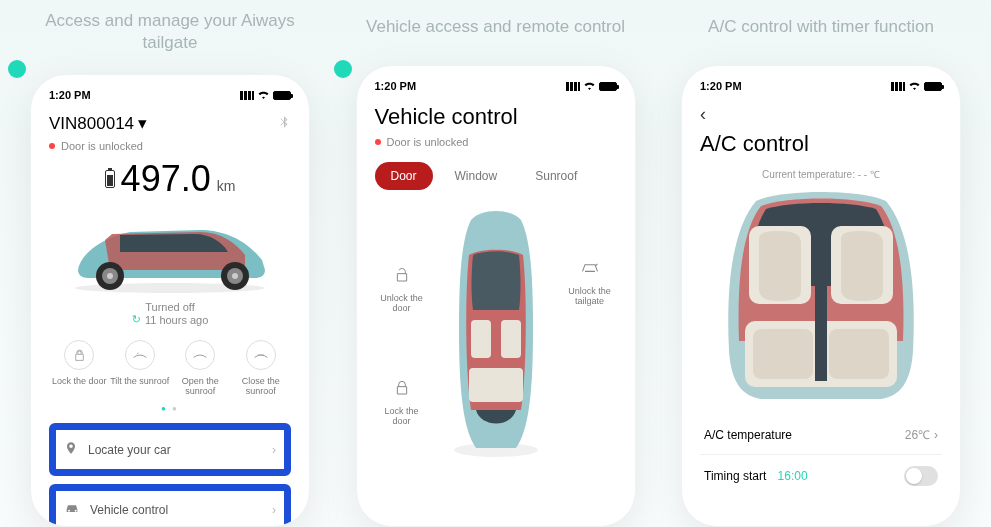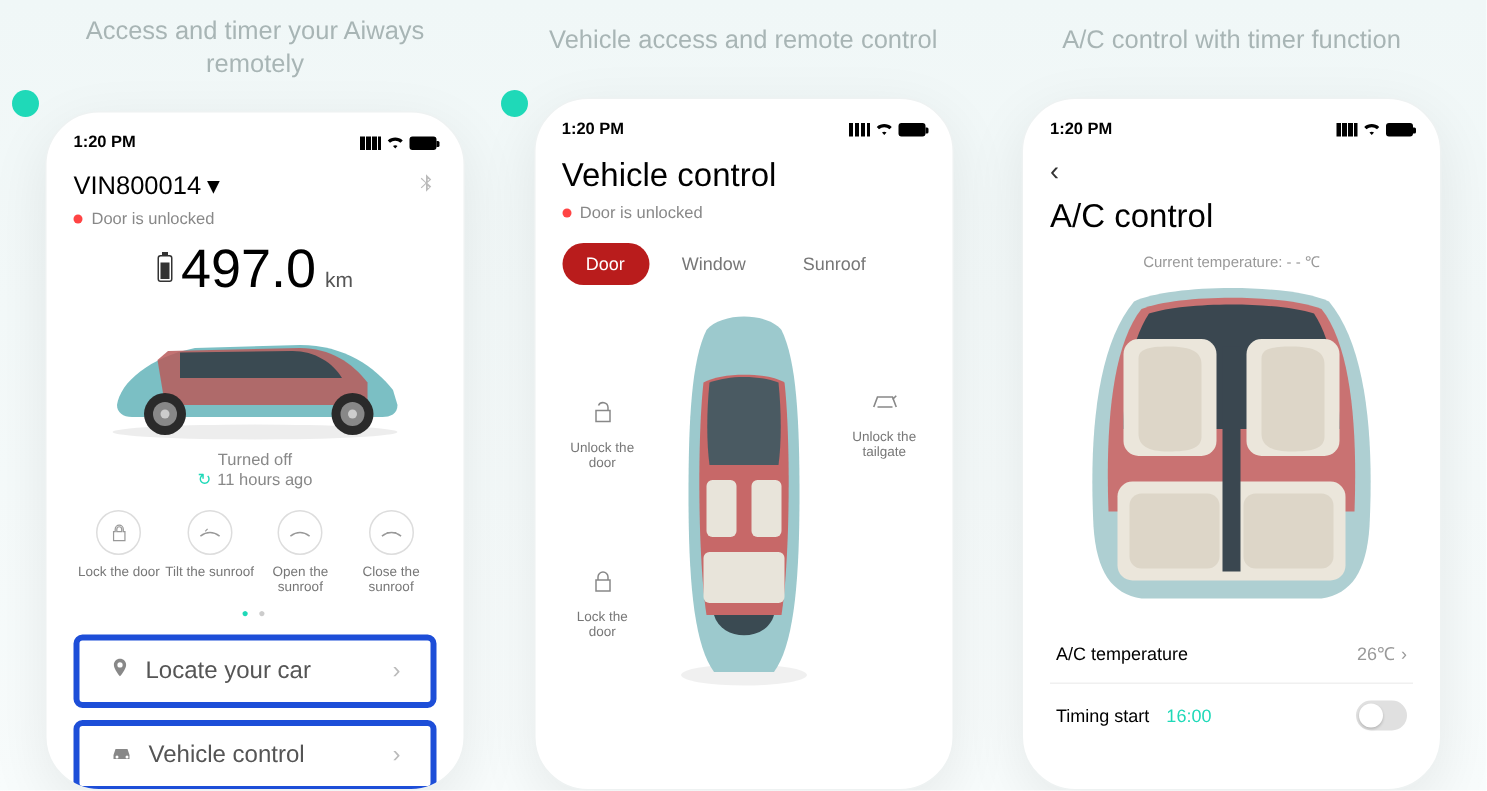--- a/index.html
+++ b/index.html
@@ -82,21 +82,21 @@
   }
   .car-side svg { width:100%; height:100%; }
   .turned { text-align:center; font-size:11px; color:#888; }
   .ago { text-align:center; font-size:11px; color:#888; display:flex; justify-content:center; align-items:center; gap:4px; }
   .refresh { color:#1fd9b8; }
   .action-row { display:flex; justify-content:space-between; margin:14px 0 8px; }
   .action { flex:1; text-align:center; font-size:9px; color:#777; }
   .action .aicon { width:30px; height:30px; border:1px solid #ddd; border-radius:50%; margin:0 auto 6px; display:flex; align-items:center; justify-content:center; color:#999; font-size:13px; }
   .dots { text-align:center; font-size:8px; color:#ccc; letter-spacing:2px; margin-bottom:10px; }
   .dots .active { color:#1fd9b8; }
-  .list-item { border:4px solid #1d4ed8; border-radius:6px; padding:11px 20px; display:flex; align-items:center; gap:10px; font-size:16px; color:#555; margin-bottom:8px; }
+  .list-item { border:7px solid #1d4ed8; border-radius:6px; padding:11px 8px; display:flex; align-items:center; gap:10px; font-size:12px; color:#555; margin-bottom:8px; }
   .list-item .chev { margin-left:auto; color:#bbb; }
   
   .h1 { font-size:22px; font-weight:500; margin-top:4px; }
   .tab-row { display:flex; gap:6px; margin:14px 0 10px; align-items:center; }
   .tab { padding:7px 16px; font-size:12px; border-radius:18px; color:#777; }
   .tab.active { background:#b91c1c; color:#fff; }
   .vc-body { position:relative; height:260px; }
   .car-top { position:absolute; left:50%; top:0; transform:translateX(-50%); width:110px; height:260px; }
   .vc-action { position:absolute; text-align:center; font-size:9px; color:#777; width:54px; }
   .vc-action .aicon2 { width:26px; height:26px; margin:0 auto 5px; display:flex; align-items:center; justify-content:center; color:#888; font-size:13px; }
@@ -107,21 +107,21 @@
   .setting-row { display:flex; justify-content:space-between; align-items:center; padding:11px 4px; font-size:12px; border-bottom:1px solid #f0f0f0; }
   .setting-val { color:#999; display:flex; align-items:center; gap:4px; }
   .teal-val { color:#1fd9b8; font-weight:500; }
   .toggle { width:34px; height:20px; border-radius:12px; background:#e0e0e0; position:relative; }
   .toggle::after { content:""; width:16px; height:16px; background:#fff; border-radius:50%; position:absolute; top:2px; left:2px; box-shadow:0 1px 2px rgba(0,0,0,0.2); }
 </style>
 </head>
 <body>
 
 <div class="panel">
-  <div class="panel-title">Access and timer your Aiways remotely</div>
+  <div class="panel-title">Access and manage your Aiways tailgate</div>
   <div class="teal-dot"></div>
   <div class="phone">
     <div class="status-bar">
       <span>1:20 PM</span>
       <span class="sb-icons">
         <span class="sb-sig"></span>
         <svg width="13" height="10" viewBox="0 0 13 10">
             <path d="M6.5 9L8 7.3C7.2 6.6 5.8 6.6 5 7.3L6.5 9zM3 5.2C5 3.4 8 3.4 10 5.2L11.5 3.6C8.7 1.1 4.3 1.1 1.5 3.6L3 5.2z" fill="#000"></path>
           </svg>
         <span class="sb-batt"></span>

